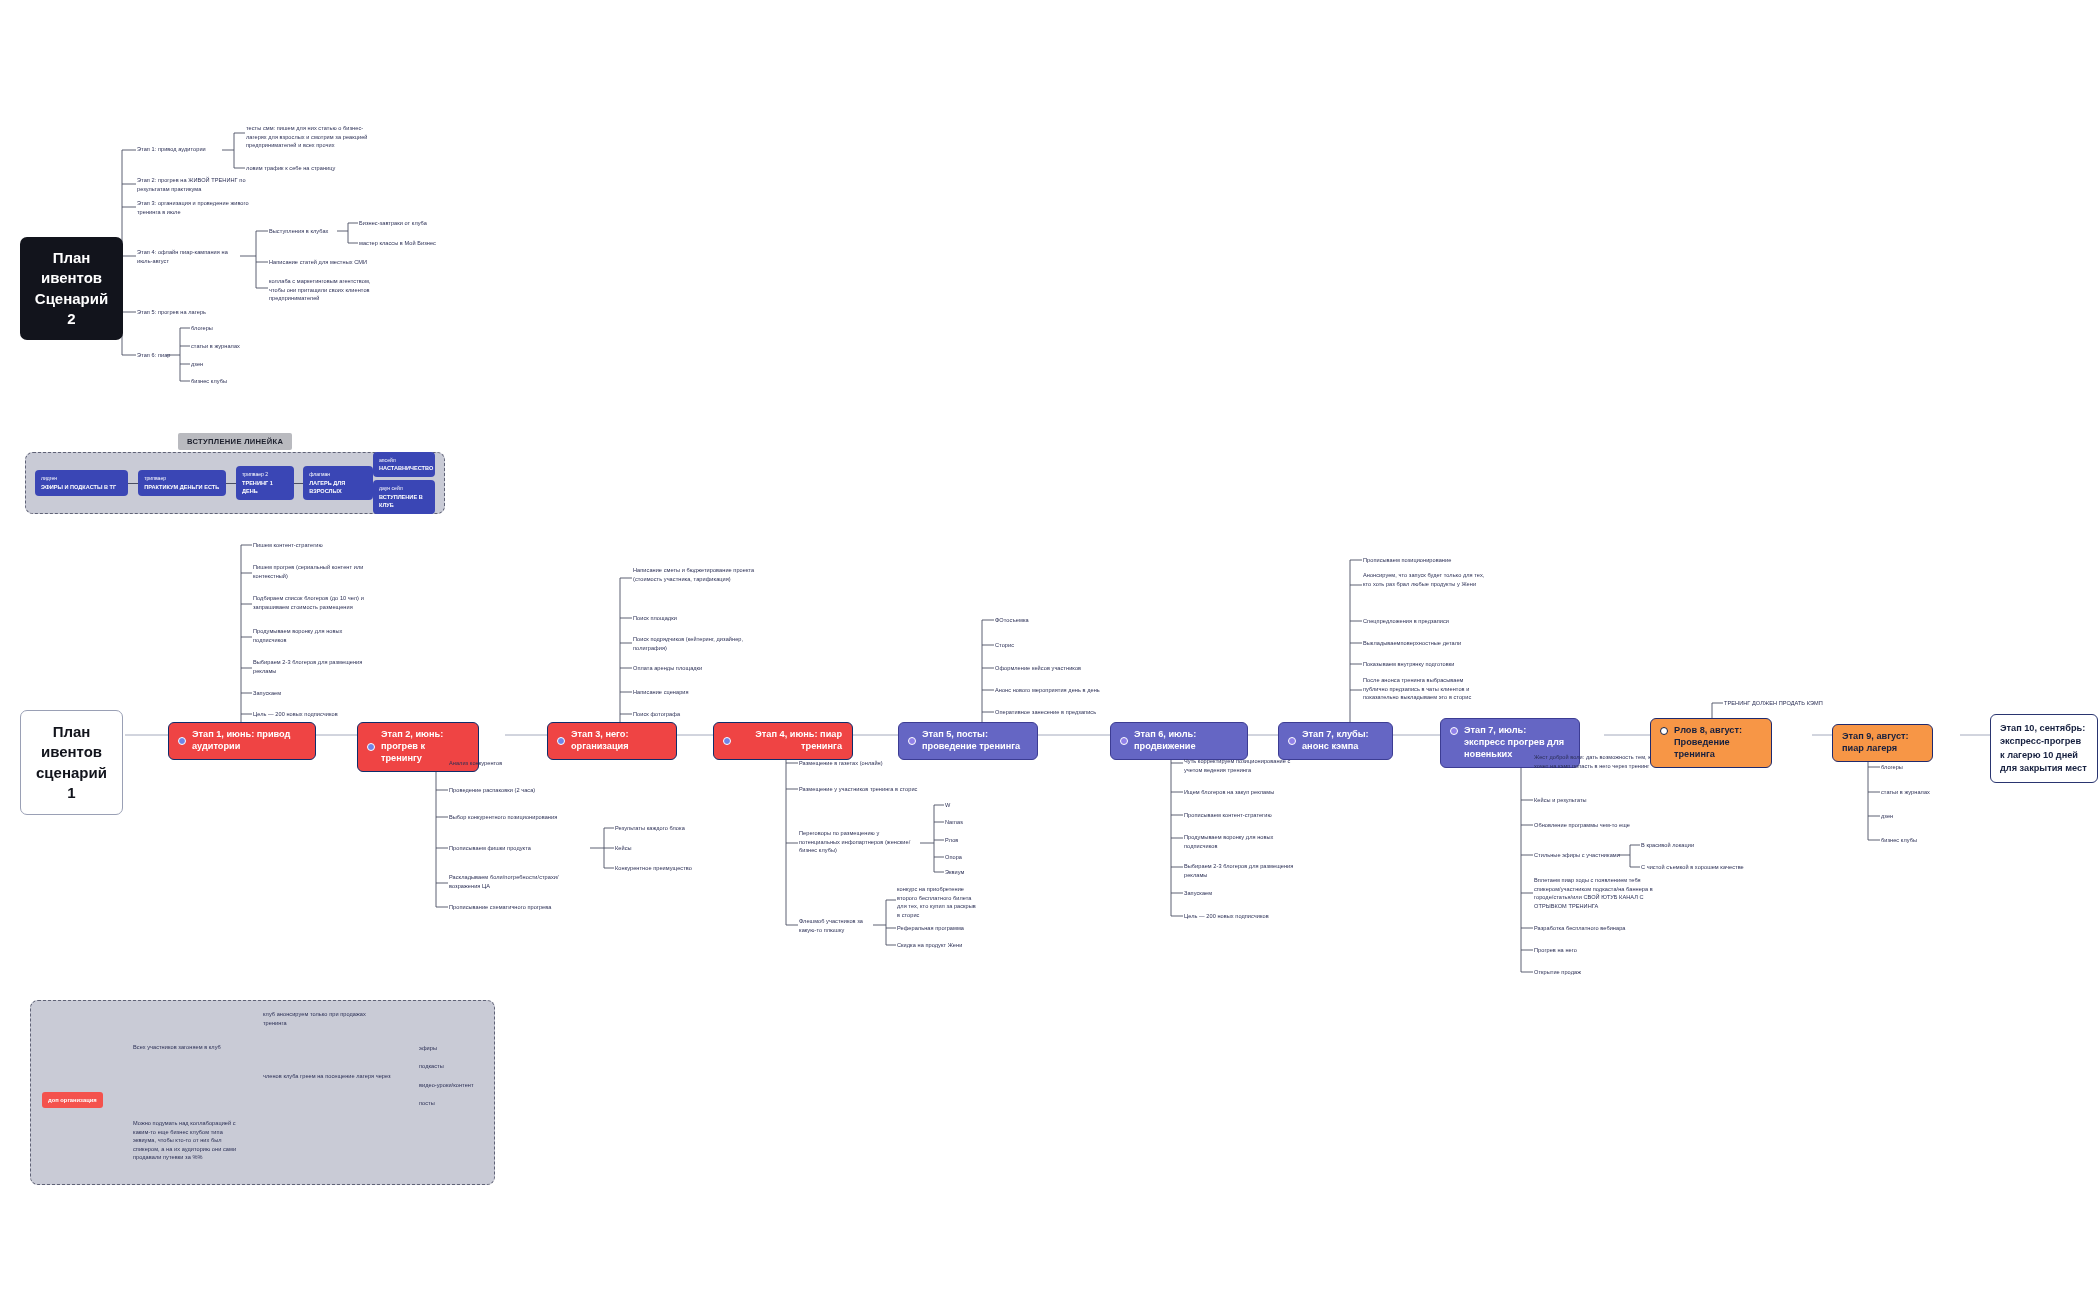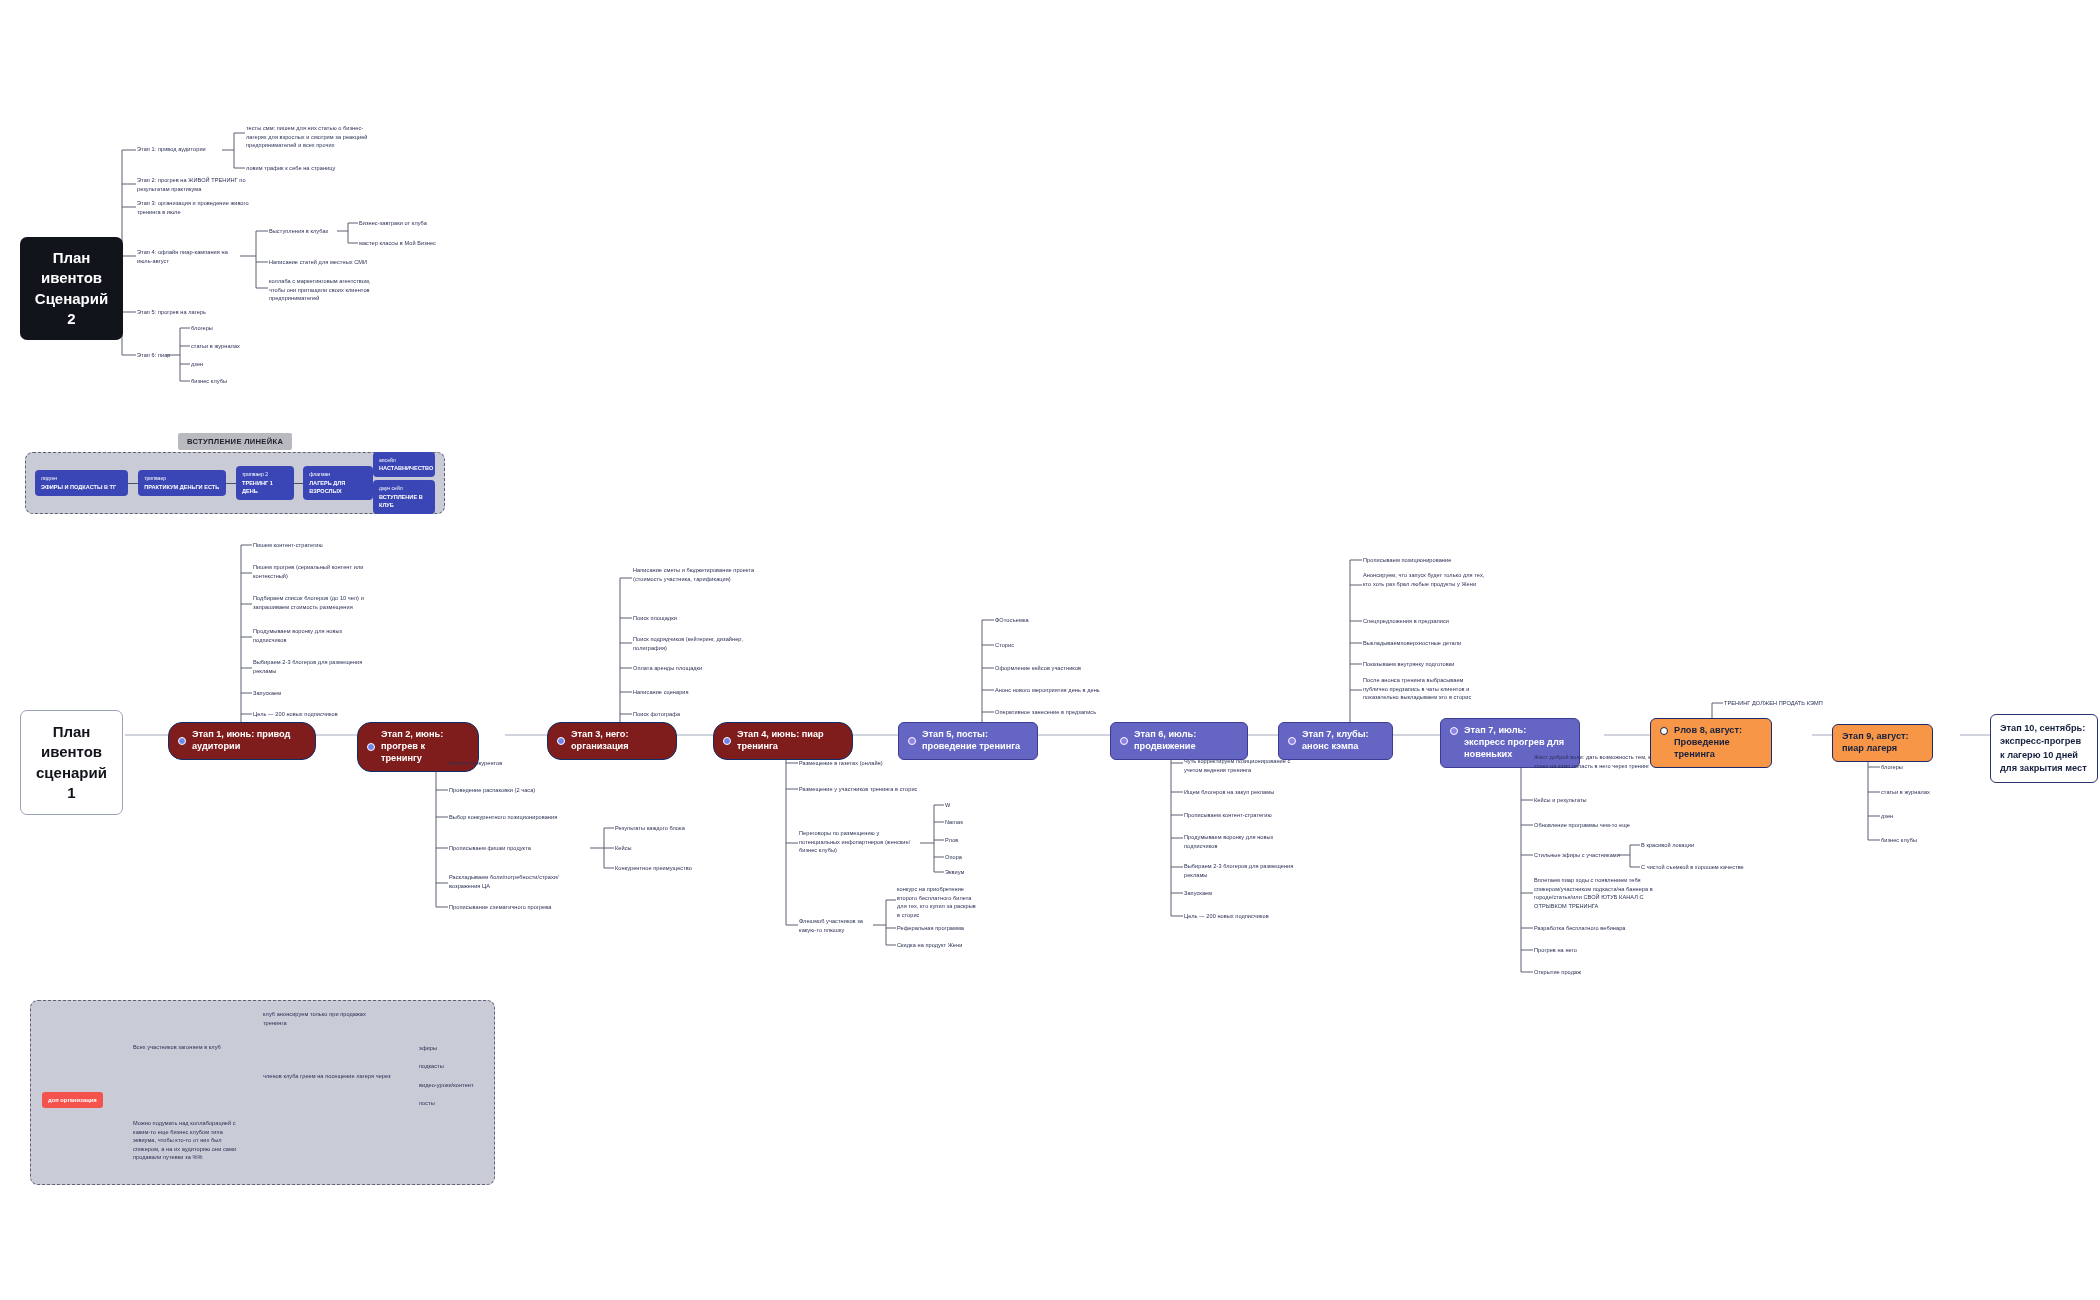--- a/index.html
+++ b/index.html
@@ -60,21 +60,21 @@
     color: #ffffff;
     border: 1.4px solid #1b2570;
   }
   .stage .dot {
     width: 8px; height: 8px;
     border-radius: 50%;
     flex: 0 0 auto;
     border: 1.6px solid #ffffff;
     background: #7f8cf0;
   }
-  .stage.navy { background: #7f1d1d; border-color: #0d2d6b; border-radius: 14px; }
+  .stage.navy { background: #ef4444; border-color: #0d2d6b; }
   .stage.navy .dot { background: #6f84e8; }
   .stage.purple { background: #6566c4; border-color: #3c3c93; }
   .stage.purple .dot { background: #8f7fe8; }
   .stage.orange {
     background: #f79646; border-color: #1f2a6e; color: #16203f;
   }
   .stage.orange .dot { background: #ffffff; border-color: #16203f; }
   .stage.plain {
     background: #f79646; border-color: #1f2a6e; color: #16203f;
   }
@@ -419,21 +419,21 @@
     <span class="dot"></span>
     <span>Этап 3, него: организация</span>
   </div>
   <div class="node leaf" style="left:633px; top:566px; width:125px;">Написание сметы и бюджетирование проекта (стоимость участника, тарификация)</div>
   <div class="node leaf" style="left:633px; top:614px; width:120px;">Поиск площадки</div>
   <div class="node leaf" style="left:633px; top:635px; width:130px;">Поиск подрядчиков (кейтеринг, дизайнер, полиграфия)</div>
   <div class="node leaf" style="left:633px; top:664px; width:125px;">Оплата аренды площадки</div>
   <div class="node leaf" style="left:633px; top:688px; width:120px;">Написание сценария</div>
   <div class="node leaf" style="left:633px; top:710px; width:120px;">Поиск фотографа</div>
 
-  <div class="node stage navy" style="left:713px; top:722px; width:140px;">
+  <div class="node stage navy" style="left:713px; top:722px; width:140px;text-align:right;">
     <span class="dot"></span>
     <span>Этап 4, июнь: пиар тренинга</span>
   </div>
   <div class="node leaf" style="left:799px; top:759px; width:130px;">Размещение в газетах (онлайн)</div>
   <div class="node leaf" style="left:799px; top:785px; width:135px;">Размещение у участников тренинга в сторис</div>
   <div class="node leaf" style="left:799px; top:829px; width:120px;">Переговоры по размещению у потенциальных инфопартнеров (женские/бизнес клубы)</div>
   <div class="node leaf" style="left:799px; top:917px; width:72px;">Флешмоб участников за какую-то плюшку</div>
   <div class="node leaf" style="left:945px; top:801px; width:60px;">W</div>
   <div class="node leaf" style="left:945px; top:818px; width:60px;">Namas</div>
   <div class="node leaf" style="left:945px; top:836px; width:60px;">Рлов</div>

